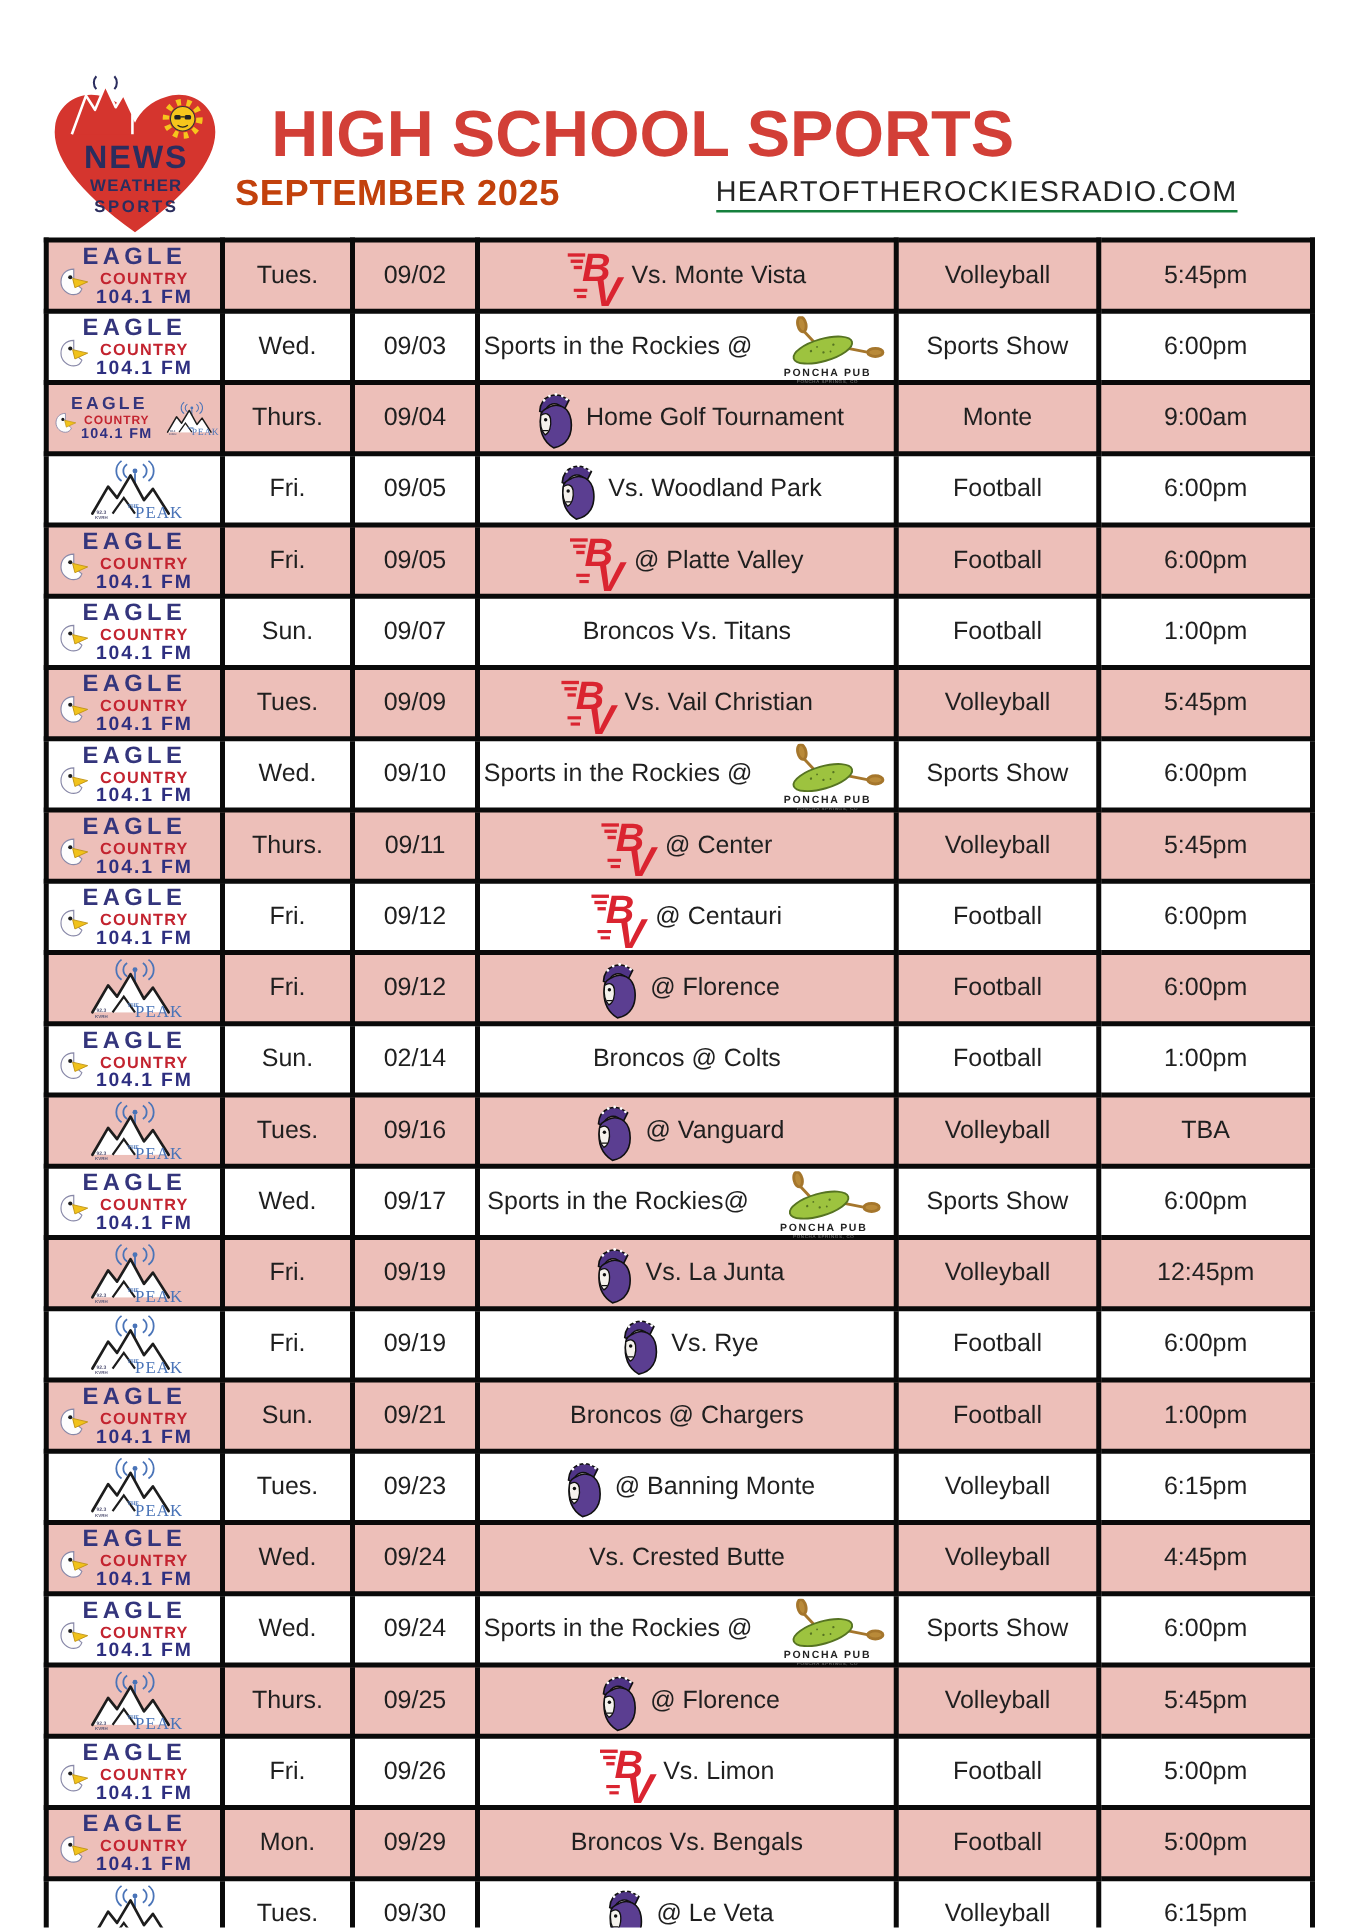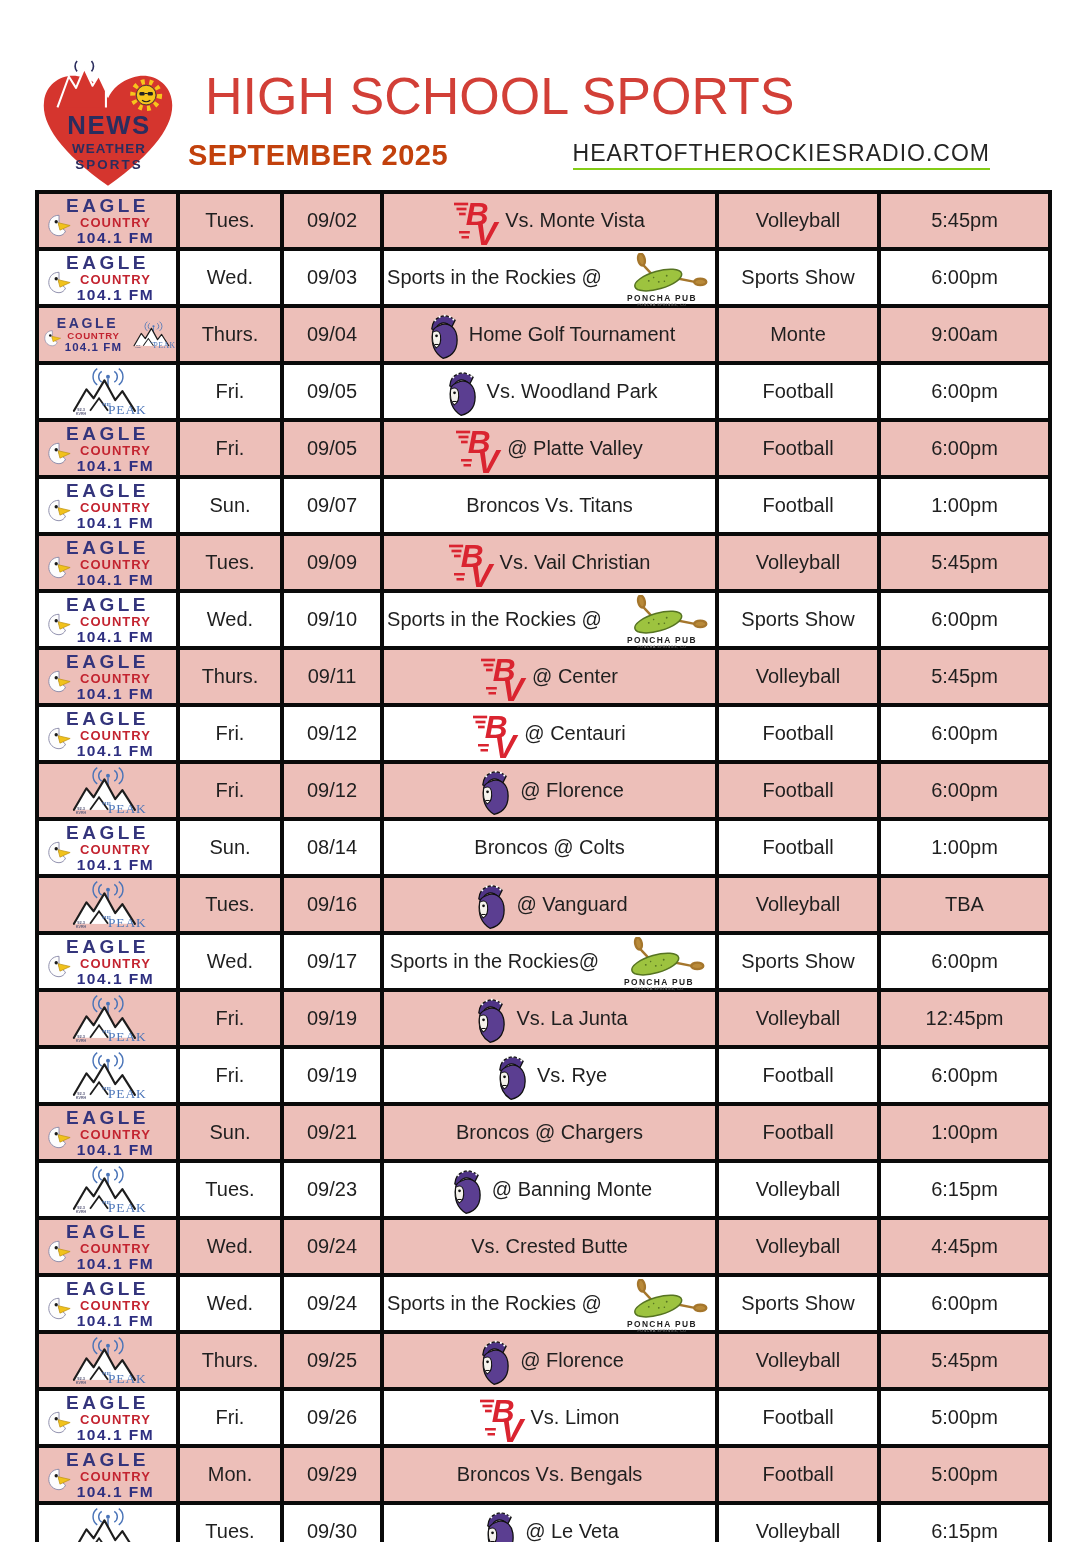--- a/index.html
+++ b/index.html
@@ -1,22 +1,22 @@
 <!DOCTYPE html>
 <html><head>
 <meta charset="utf-8">
 <style>
   html,body{margin:0;padding:0;}
   body{width:1080px;height:1542px;background:#ffffff;font-family:"Liberation Sans",sans-serif;position:relative;overflow:hidden;}
 
   
   .heart-wrap{position:absolute;left:30px;top:60px;width:156px;height:132px;}
-  .page-title{position:absolute;left:205px;top:66px;margin:0;font-size:52px;font-weight:400;letter-spacing:0px;color:#d23f37;white-space:nowrap;}
+  .page-title{position:absolute;left:205px;top:66px;margin:12px;font-size:52px;font-weight:700;letter-spacing:0px;color:#d23f37;white-space:nowrap;}
   .month-label{position:absolute;left:188px;top:139px;font-size:29px;font-weight:800;letter-spacing:.5px;color:#c2410c;white-space:nowrap;}
-  .website-link{position:absolute;right:90px;top:140px;font-size:23px;font-weight:500;letter-spacing:1px;color:#242424;text-decoration:none;border-bottom:2px solid #84cc16;padding-bottom:1px;white-space:nowrap;}
+  .website-link{position:absolute;right:90px;top:140px;font-size:23px;font-weight:500;letter-spacing:1px;color:#242424;text-decoration:none;border-bottom:2px solid #15803d;padding-bottom:1px;white-space:nowrap;}
 
   
   .hw1{font:800 25px "Liberation Sans",sans-serif;letter-spacing:1.5px;fill:#2b2d5e;}
   .hw2{font:800 13px "Liberation Sans",sans-serif;letter-spacing:1px;fill:#2b2d5e;}
   .hw3{font:800 13px "Liberation Sans",sans-serif;letter-spacing:2px;fill:#2b2d5e;}
 
   
   table.schedule{position:absolute;left:35px;top:190px;width:1013px;border-collapse:collapse;table-layout:fixed;}
   .schedule td{border:4px solid #0a0a0a;height:50px;padding:0;vertical-align:middle;overflow:visible;}
   tr.row-pink td{background:#edbfb9;}
@@ -557,21 +557,21 @@
     <div class="el3">104.1 FM</div>
     <svg class="eagle-head" viewBox="0 0 28 26">
       <path d="M14,2 C7,2 3,7 3,13 C3,19 8,24 14,24 C17,24 20,22 21,19 L14,13 Z" fill="#fdfdfd" stroke="#8888a8" stroke-width="1"></path>
       <path d="M13,10 L26,13 L15,18 Z" fill="#f1c21b" stroke="#c09416" stroke-width="0.8"></path>
       <circle cx="11" cy="9" r="1.8" fill="#1c1c1c"></circle>
     </svg>
   </div>
 </div>
         </td>
         <td class="c-day">Sun.</td>
-        <td class="c-date">08/14</td>
+        <td class="c-date">02/14</td>
         <td class="c-event">
           <div class="event-wrap">
             <span class="event-text">Broncos @ Colts</span>
           </div>
         </td>
         <td class="c-sport">Football</td>
         <td class="c-time">1:00pm</td>
       </tr>
       <tr class="row-pink">
         <td class="c-station">

